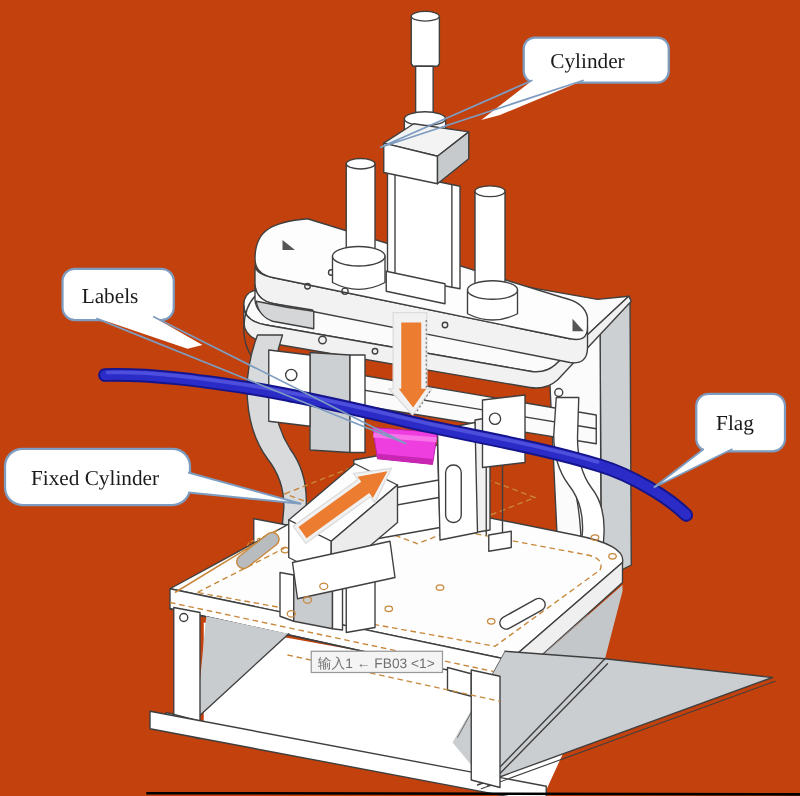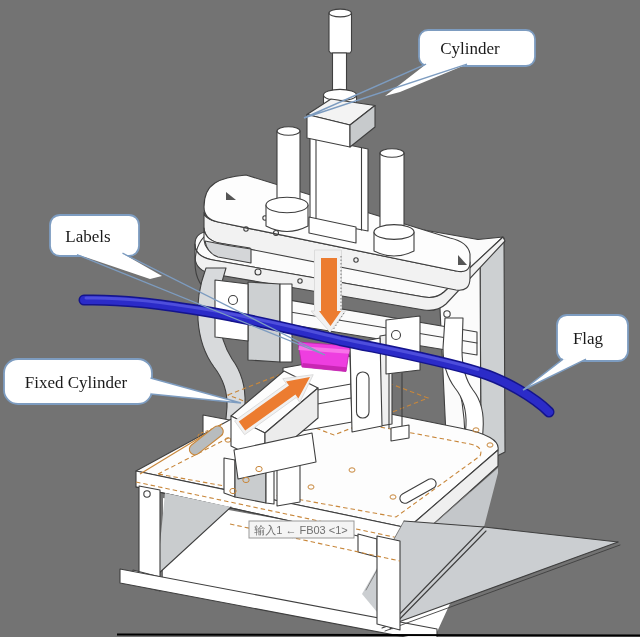--- a/index.html
+++ b/index.html
@@ -1,16 +1,16 @@
 <!DOCTYPE html>
 <html><head>
 <meta charset="utf-8">
 <style>
   html,body{margin:0;padding:0;background:#ffffff;}
-  .wrap{position:relative;width:640px;height:637px;overflow:hidden;background:#737373;}
+  .wrap{position:relative;width:640px;height:637px;overflow:hidden;background:#c2410c;}
   svg{position:absolute;top:0;left:0;}
   .callout-text{font-family:"Liberation Serif",serif;font-size:17px;fill:#1a1a1a;}
 </style>
 </head>
 <body>
 <div class="wrap">
 <svg width="640" height="637" viewBox="0 0 640 637">
 
   <g stroke="#3f3f3f" stroke-width="1.1" fill="#ffffff" stroke-linejoin="round" stroke-linecap="round">
 

